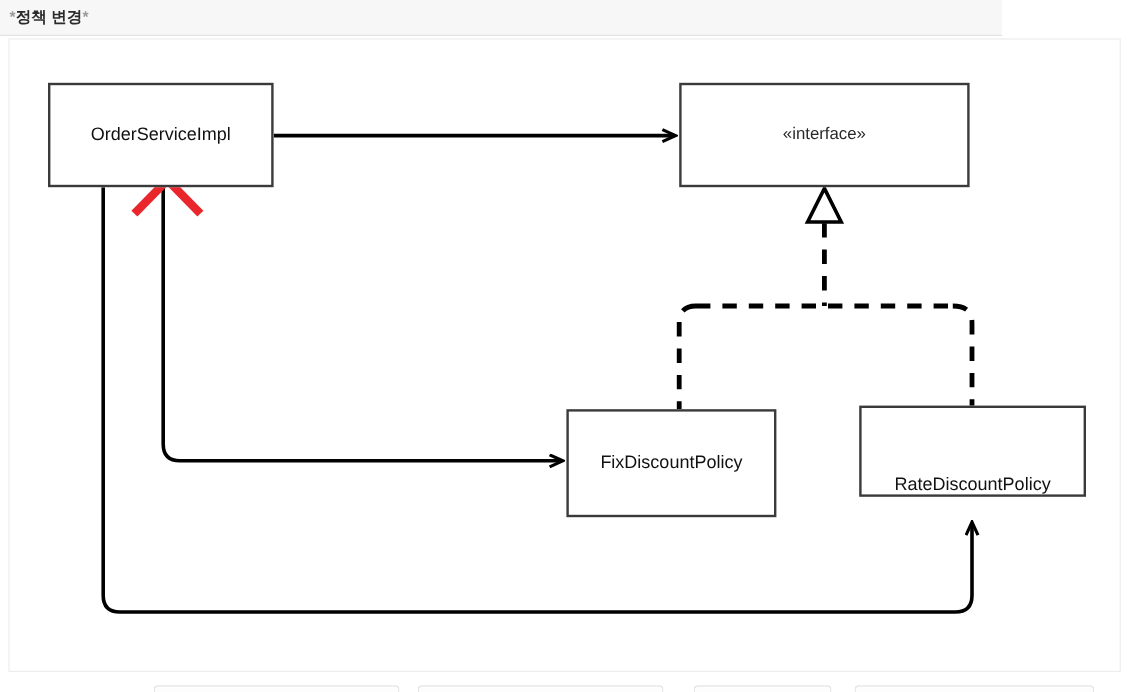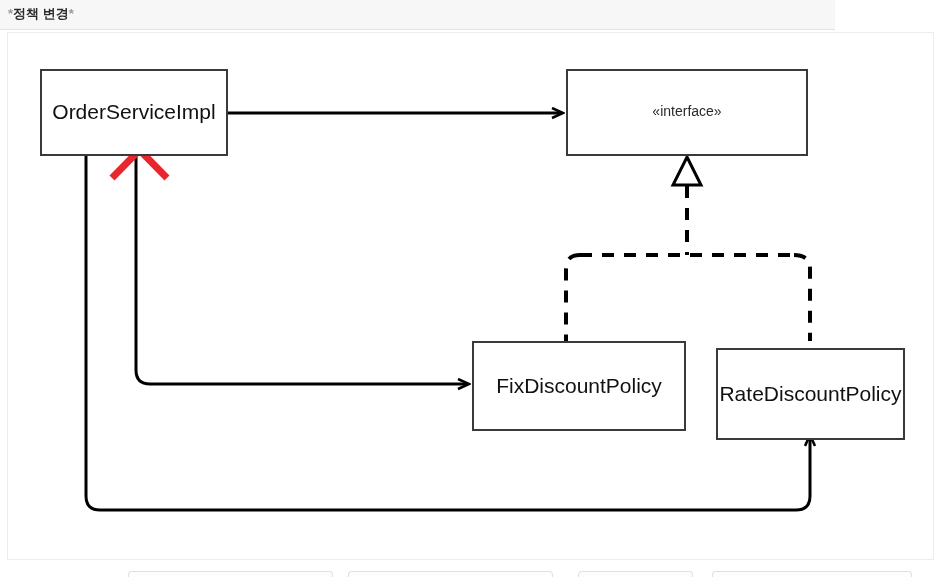--- a/index.html
+++ b/index.html
@@ -68,41 +68,41 @@
     background: #ffffff;
     border: 2px solid #3a3a3a;
     box-sizing: border-box;
     display: flex;
     flex-direction: column;
     align-items: center;
     justify-content: center;
     text-align: center;
   }
   .uml-name {
-    font-size: 21px;
+    font-size: 15px;
     color: #111111;
     white-space: nowrap;
     line-height: 1.15;
   }
   .uml-stereotype {
     font-size: 14px;
     color: #2a2a2a;
     white-space: nowrap;
     line-height: 1.2;
     margin-bottom: 2px;
   }
   .uml-name.bold {
     font-weight: bold;
     font-size: 18px;
   }
 
   #box-order-service-impl { left: 40px;  top: 69px;  width: 188px; height: 87px; }
   #box-discount-policy    { left: 566px; top: 69px;  width: 242px; height: 87px; }
-  #box-fix-discount       { left: 472px; top: 341px; width: 214px; height: 90px; }
-  #box-rate-discount      { left: 716px; top: 348px; width: 189px; height: 92px; }
+  #box-fix-discount       { left: 472px; top: 341px; width: 175px; height: 90px; }
+  #box-rate-discount      { left: 716px; top: 338px; width: 189px; height: 76px; justify-content: flex-end; }
 
   
   .bottom-strip {
     position: absolute;
     left: 0;
     top: 562px;
     width: 941px;
     height: 15px;
     background: #ffffff;
     overflow: hidden;

